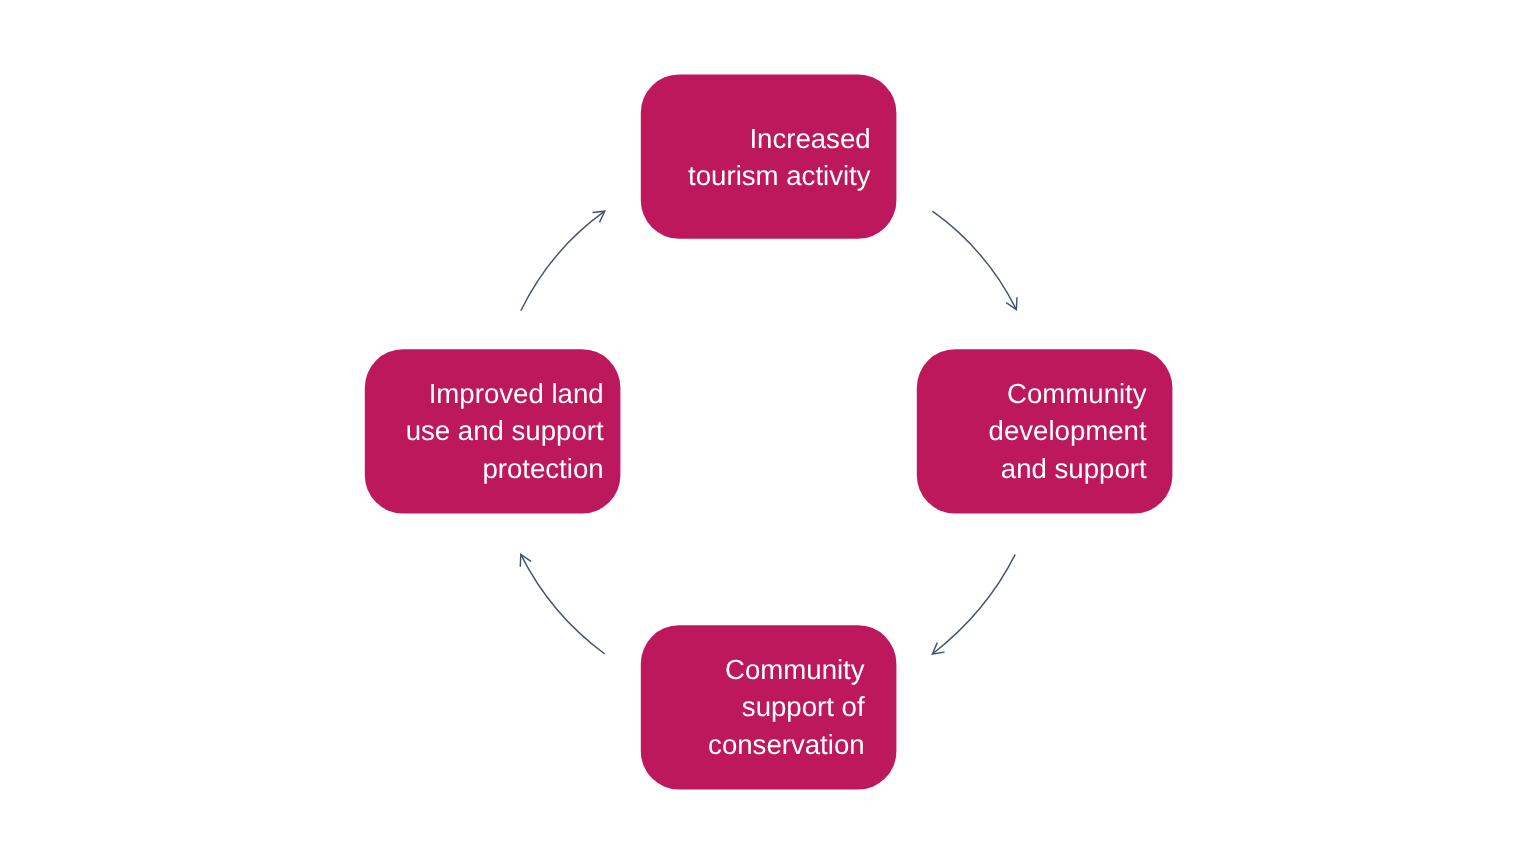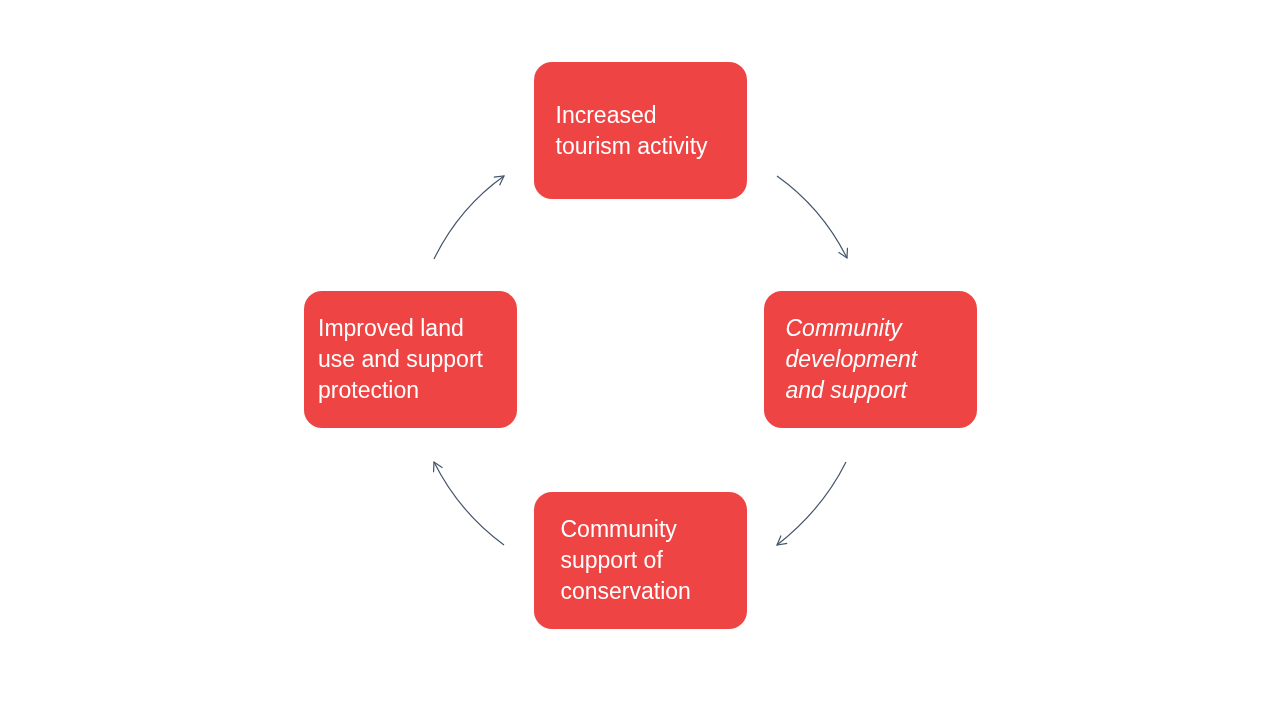--- a/index.html
+++ b/index.html
@@ -4,24 +4,24 @@
   <style>
     html, body { margin: 0; padding: 0; }
     body {
       width: 1280px; height: 720px; background: #ffffff;
       position: relative; overflow: hidden;
       font-family: "Liberation Sans", "DejaVu Sans", sans-serif;
     }
     .node {
       position: absolute;
       width: 213px; height: 137px;
-      background: #ef4444;
-      border-radius: 18px;
+      background: #be185d;
+      border-radius: 32px;
       display: flex; align-items: center; justify-content: center;
-      text-align: left;
+      text-align: right;
       color: #ffffff;
       font-size: 23px;
       line-height: 31px;
       box-sizing: border-box;
       padding: 0 12px;
     }
     .node span { display: block; }
     svg.arrows { position: absolute; left: 0; top: 0; }
   </style>
 </head>
@@ -37,22 +37,22 @@
   <path d="M846,462 Q822,510 777,545" fill="none" stroke="#44546A" stroke-width="1.2" marker-end="url(#ah)"></path>
   <path d="M504,545 Q459,512 434,462" fill="none" stroke="#44546A" stroke-width="1.2" marker-end="url(#ah)"></path>
   <path d="M434,259 Q459,208 504,176" fill="none" stroke="#44546A" stroke-width="1.2" marker-end="url(#ah)"></path>
 </svg>
 
 <div class="node" style="left:534px; top:62px;">
   <span style="width:170px;">Increased tourism activity</span>
 </div>
 
 <div class="node" style="left:764px; top:291px;">
-  <span style="width:170px;font-style:italic;">Community development and support</span>
+  <span style="width:170px;">Community development and support</span>
 </div>
 
-<div class="node" style="left:534px; top:492px;">
+<div class="node" style="left:534px; top:521px;">
   <span style="width:160px;">Community support of conservation</span>
 </div>
 
 <div class="node" style="left:304px; top:291px;">
   <span style="width:185px;">Improved land use and support protection</span>
 </div>
 
 </body></html>

